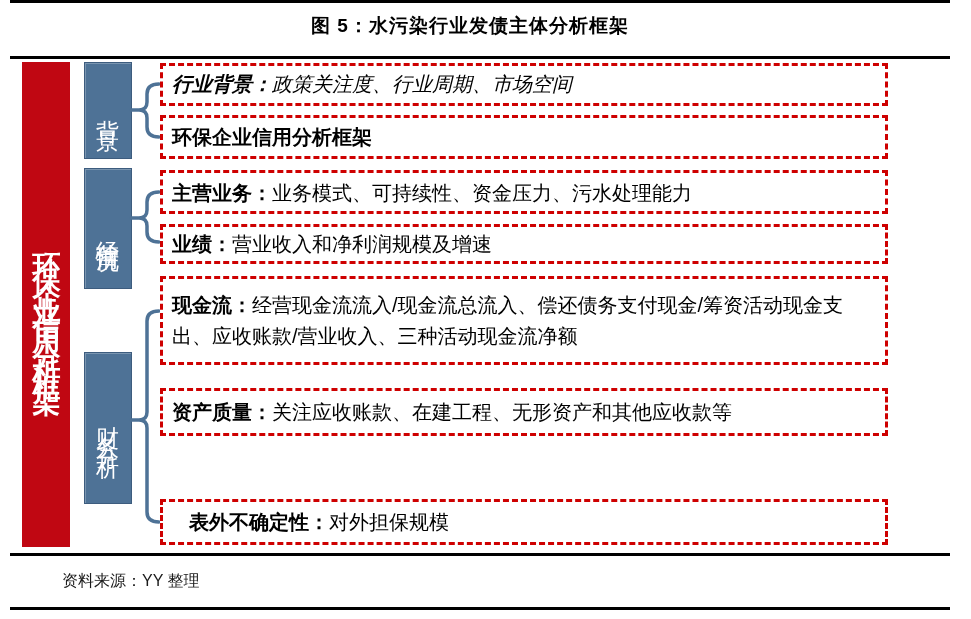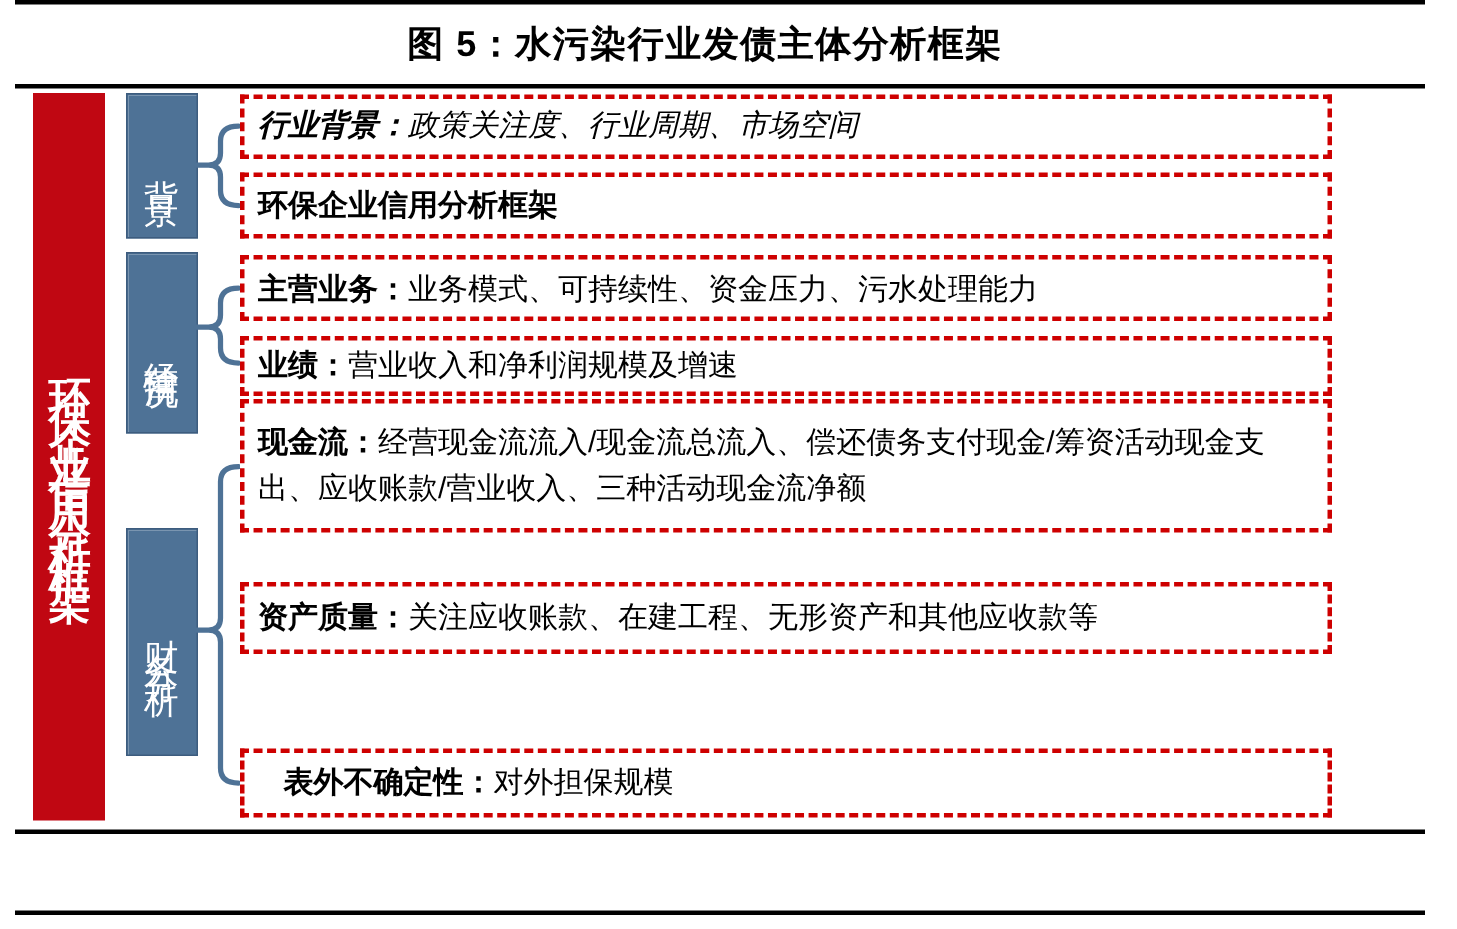--- a/index.html
+++ b/index.html
@@ -2,21 +2,21 @@
 <html><head>
 <meta charset="utf-8">
 <style>
   html,body{margin:0;padding:0;background:#ffffff;}
   body{font-family:"Liberation Sans","DejaVu Sans",sans-serif;}
   .page{position:relative;width:971px;height:619px;background:#ffffff;overflow:hidden;}
 
   .hrule{position:absolute;left:10px;width:940px;height:3px;background:#000000;}
 
   .fig-title{position:absolute;top:13px;left:0;width:940px;text-align:center;
-    font-size:24px;font-weight:bold;color:#000000;letter-spacing:1px;}
+    font-size:19px;font-weight:bold;color:#000000;letter-spacing:1px;}
 
   
   .red-bar{position:absolute;left:22px;top:62px;width:48px;height:485px;
     display:flex;align-items:center;justify-content:center;}
   .red-bar .vtxt{writing-mode:vertical-rl;text-orientation:upright;
     color:#ffffff;font-size:28px;font-weight:bold;letter-spacing:15px;line-height:48px;}
 
   
   .blue-box{position:absolute;left:84px;width:46px;
     display:flex;align-items:center;justify-content:center;
@@ -38,21 +38,21 @@
     border:3px dashed #ce0000;background:#ffffff;
     display:flex;align-items:center;padding:2px 9px;
     font-size:20px;color:#000000;line-height:31px;}
   .row .txt{display:inline;}
   .row .lbl{font-weight:bold;}
   .row .rest{font-weight:normal;}
   #row-0{top:63px;height:43px;font-style:italic;}
   #row-1{top:115px;height:44px;}
   #row-2{top:170px;height:44px;align-items:flex-end;}
   #row-3{top:224px;height:40px;}
-  #row-4{top:266px;height:89px;justify-content:flex-end;}
+  #row-4{top:276px;height:89px;justify-content:flex-end;}
   #row-5{top:388px;height:48px;}
   #row-6{top:441px;height:47px;}
   #row-7{top:499px;height:46px;padding-left:26px;}
 
   .source{position:absolute;left:62px;top:571px;font-size:16px;color:#1a1a1a;}
 </style>
 </head>
 <body>
 
 <div class="page">
@@ -101,15 +101,16 @@
     <span class="txt"><span class="lbl">现金流：</span><span class="rest">经营现金流流入/现金流总流入、偿还债务支付现金/筹资活动现金支出、应收账款/营业收入、三种活动现金流净额</span></span>
   </div>
   <div class="row" id="row-5">
     <span class="txt"><span class="lbl">资产质量：</span><span class="rest">关注应收账款、在建工程、无形资产和其他应收款等</span></span>
   </div>
   <div class="row" id="row-7">
     <span class="txt"><span class="lbl">表外不确定性：</span><span class="rest">对外担保规模</span></span>
   </div>
 
   <div class="hrule" style="top:553px;"></div>
+  <div class="source">资料来源：YY 整理</div>
   <div class="hrule" style="top:607px;"></div>
 
 </div>
 
 </body></html>

